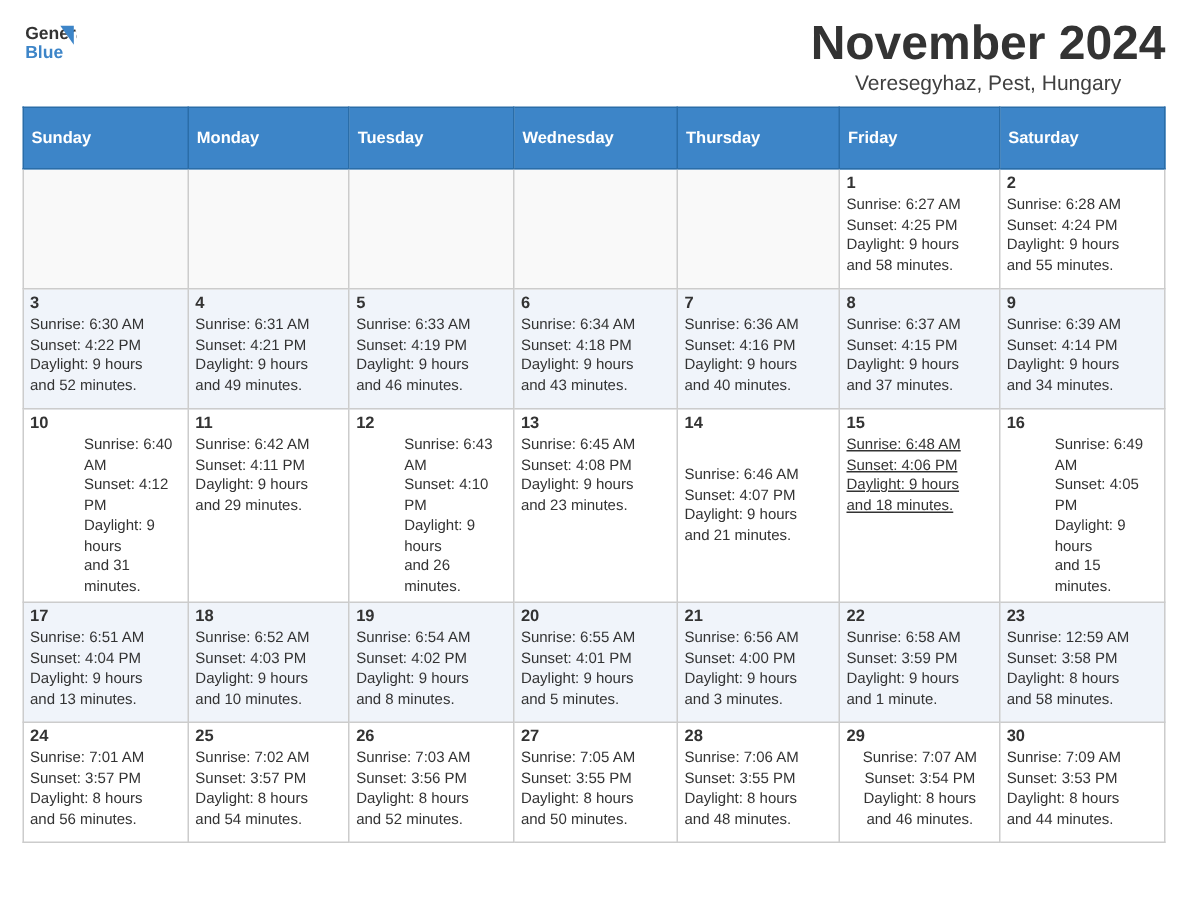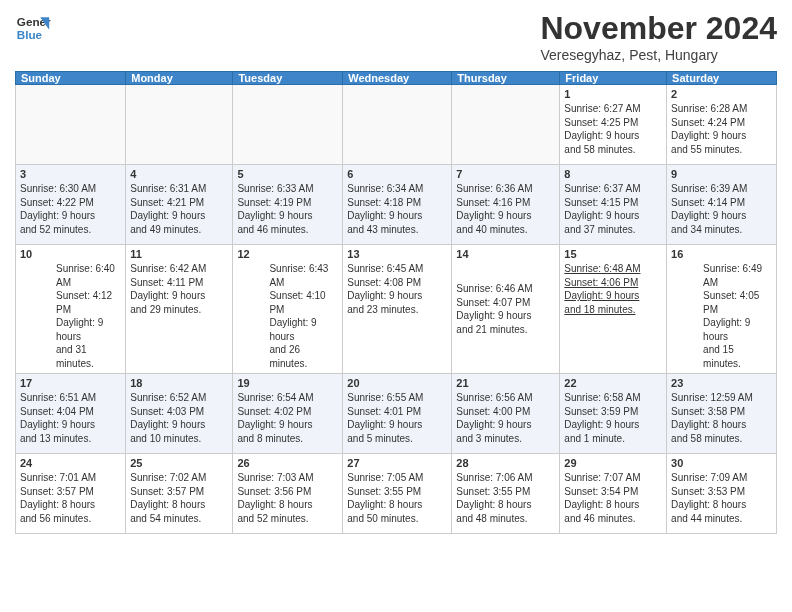--- a/index.html
+++ b/index.html
@@ -24,40 +24,40 @@
     .logo {
       display: flex;
       align-items: center;
       gap: 4px;
     }
     .logo-icon {
       width: 36px;
       height: 36px;
     }
     .title-block {
-      text-align: left;
+      text-align: center;
     }
     .month-title {
       font-size: 32px;
       font-weight: bold;
       color: #333;
     }
     .location {
       font-size: 14px;
       color: #404040;
     }
     .calendar {
       width: 100%;
       border-collapse: collapse;
     }
     .calendar th {
       background-color: #3d85c8;
       color: #fff;
       font-size: 11px;
-      padding: 0 5px;
+      padding: 14px 5px;
       text-align: left;
       border: 1px solid #2a6da8;
     }
     .calendar td {
       border: 1px solid #ccc;
       vertical-align: top;
       padding: 3px 4px;
       font-size: 9px;
       color: #333;
       width: 113px;
@@ -317,21 +317,21 @@
           </td>
           <td>
             <span class="day-num">28</span>
             <div class="day-info" style="white-space: pre-line;">Sunrise: 7:06 AM
 Sunset: 3:55 PM
 Daylight: 8 hours
 and 48 minutes.</div>
           </td>
           <td>
             <span class="day-num">29</span>
-            <div class="day-info" style="white-space: pre-line;">Sunrise: 7:07 AM
+            <div class="day-info" style="white-space: pre-line; text-align: center;">Sunrise: 7:07 AM
 Sunset: 3:54 PM
 Daylight: 8 hours
 and 46 minutes.</div>
           </td>
           <td>
             <span class="day-num">30</span>
             <div class="day-info" style="white-space: pre-line;">Sunrise: 7:09 AM
 Sunset: 3:53 PM
 Daylight: 8 hours
 and 44 minutes.</div>

